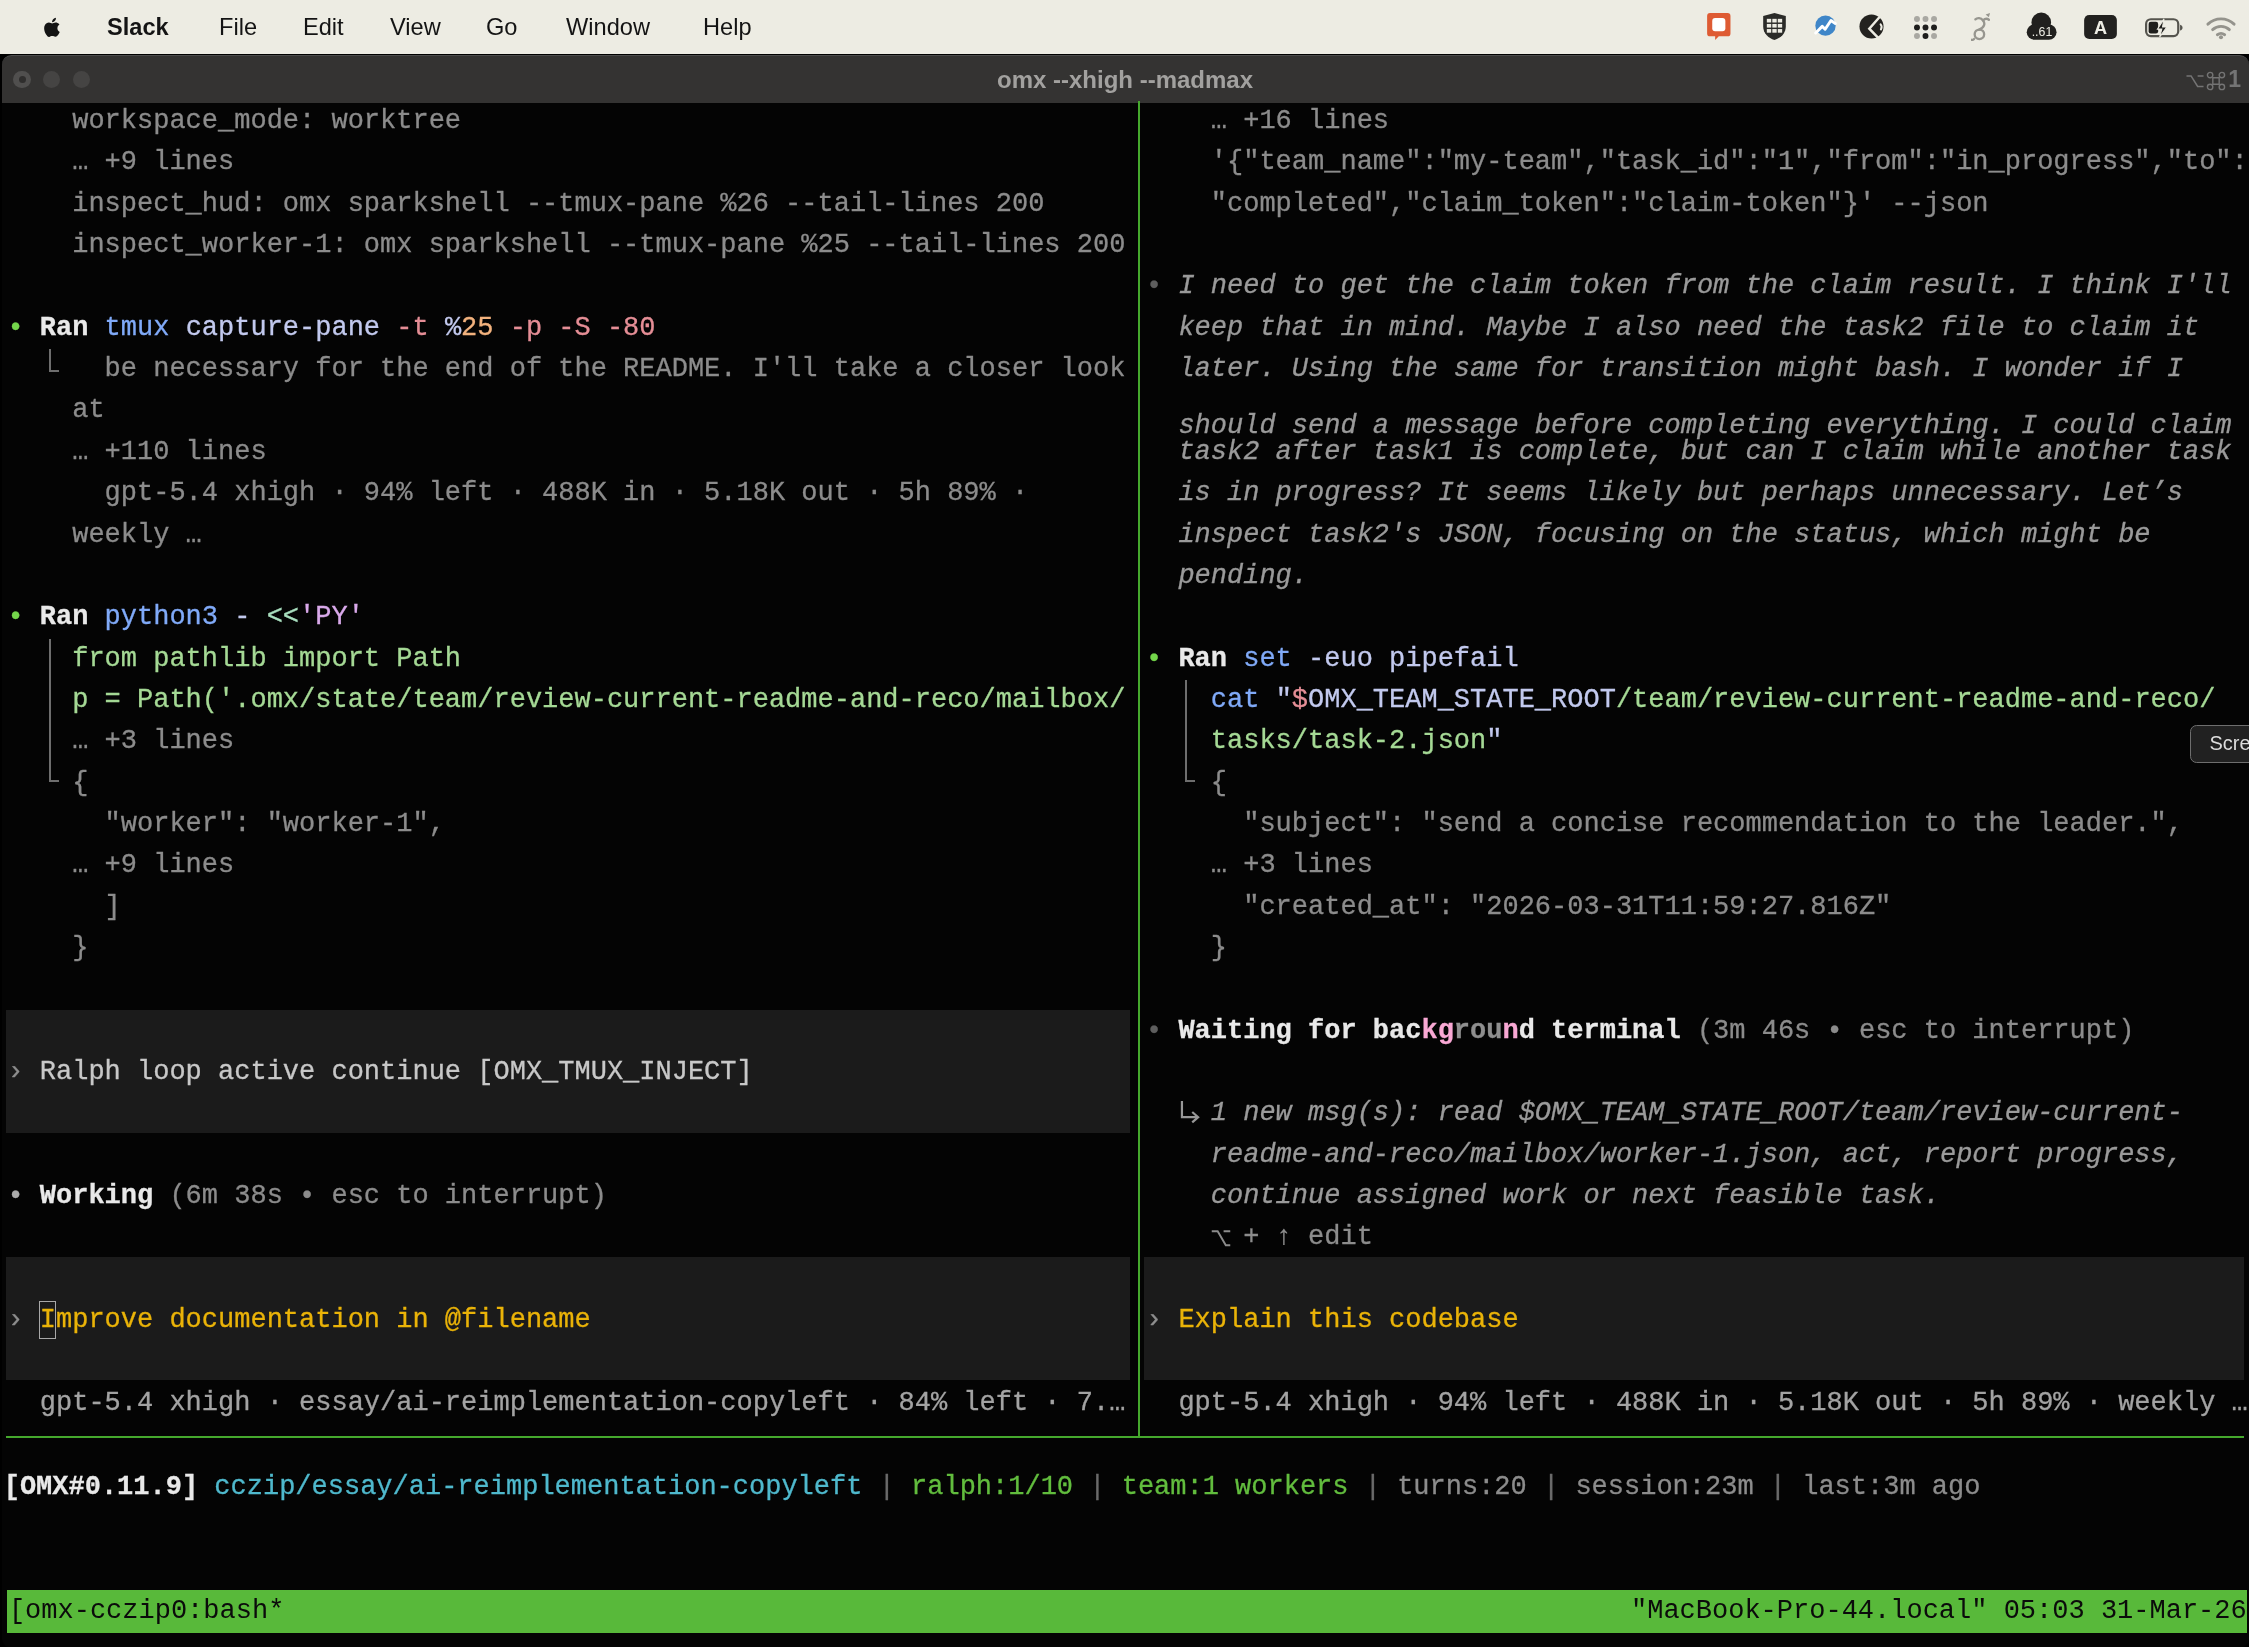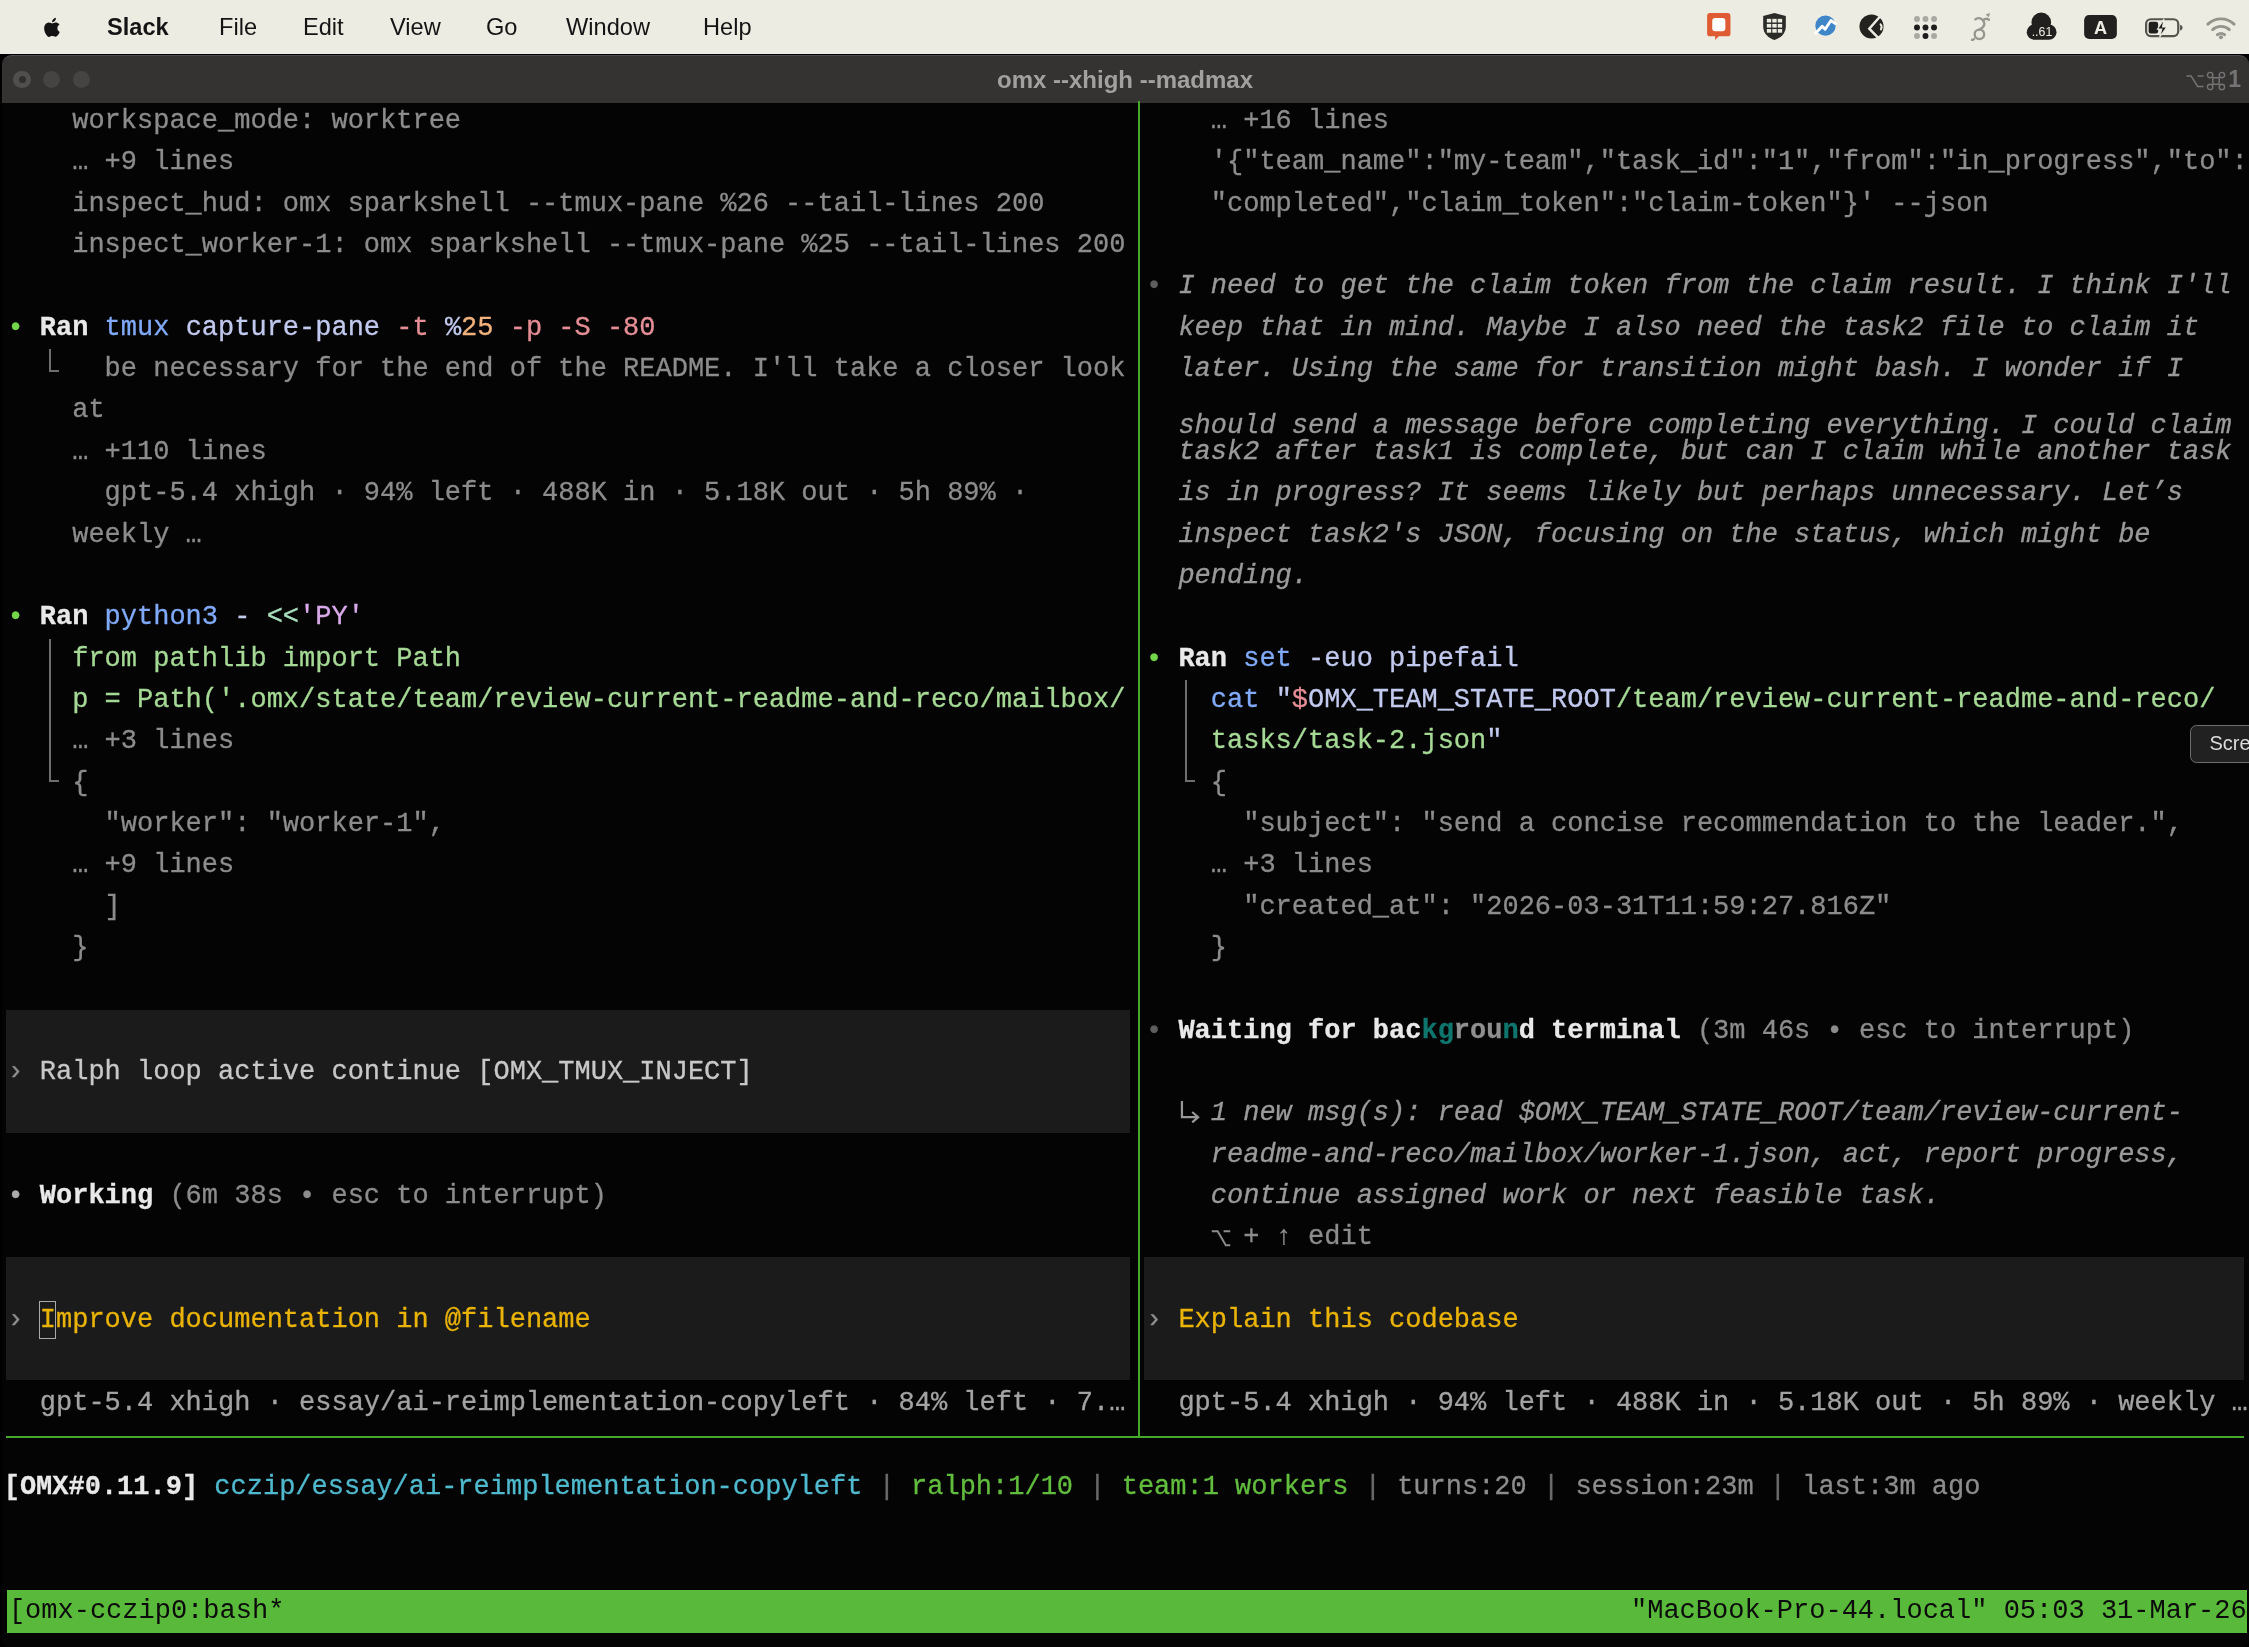--- a/index.html
+++ b/index.html
@@ -17,21 +17,21 @@
 .l{position:absolute;white-space:pre;font-family:"Liberation Mono",monospace;
    font-size:27px;line-height:41px;height:41px;-webkit-text-stroke:0.3px currentColor;}
 .g{color:#8C8C8C}.g2{color:#8C8C8C}.ft{color:#a3a3a3}
 .w{color:#E9E9E9;font-weight:bold}
 .it{font-style:italic;color:#9A9A9A}
 .gb{color:#74D64B}.wb{color:#ABABAB}.dg{color:#5E5E5E}
 .blu{color:#80AAF8}.lav{color:#C2C9EE}.sal{color:#E58E96}.orn{color:#F2B27E}
 .mnt{color:#A9DFBF}.lil{color:#D9A9EA}.grn{color:#A5D995}
 .cyn{color:#4FB9CD}.sg{color:#62BD3E}.sep{color:#6A6A6A}
 .pr{color:#8E8E8E}.ral{color:#C8C8C8}.inp{color:#eab308}
-.sh1{color:#0f766e;font-weight:bold}.sh2{color:#8F8F8F;font-weight:bold}
+.sh1{color:#f9a8d4;font-weight:bold}.sh2{color:#8F8F8F;font-weight:bold}
 .box{position:absolute;background:#1B1B1B;}
 .vl{position:absolute;width:1.8px;background:#6E6E6E;}
 .hl{position:absolute;height:1.8px;background:#6E6E6E;}
 .gvl{position:absolute;left:1138px;top:101px;width:1.8px;height:1336px;background:#45A82D;}
 .ghl{position:absolute;left:5.9px;top:1436px;width:2238px;height:2.2px;background:#45A82D;}
 .tbar{position:absolute;left:7.4px;top:1590px;width:2240px;height:43px;background:#58B93A;
       font-family:"Liberation Mono",monospace;font-size:27px;line-height:43px;color:#0B0B0B;}
 .scre{position:absolute;left:2190px;top:725px;width:81px;height:38px;background:#212121;
       border:1.8px solid #6E6E6E;border-radius:6.6px;box-sizing:border-box;
       font-size:20px;color:#DCDCDC;line-height:35px;padding-left:18.5px;}

